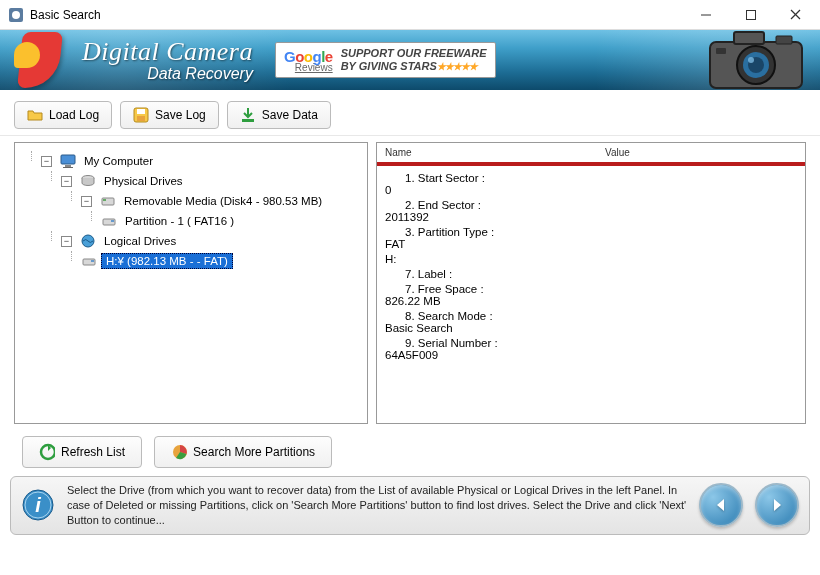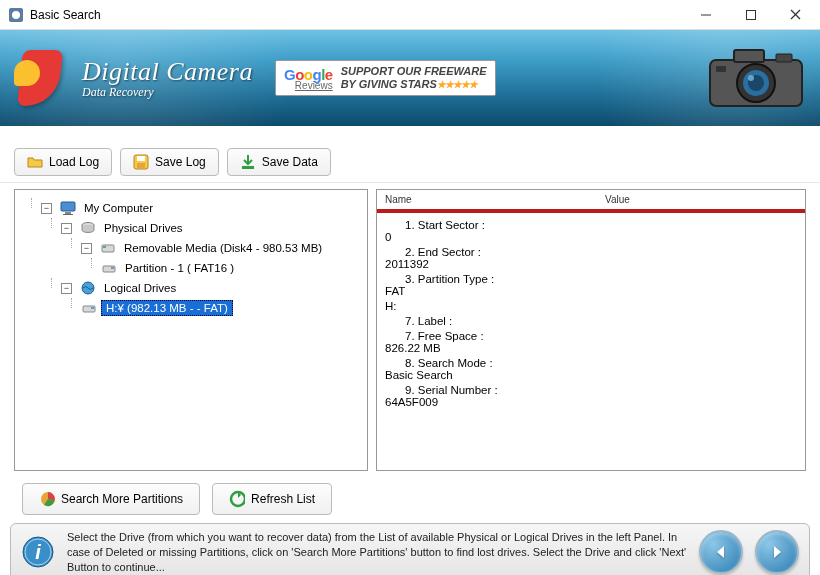--- a/index.html
+++ b/index.html
@@ -6,40 +6,40 @@
 body { background: #fff; width: 820px; height: 575px; overflow: hidden; font-size: 12px; }
 
 
 .titlebar { height: 30px; background: #fff; border-bottom: 1px solid #ddd; display: flex; align-items: center; padding: 0 2px; }
 .titlebar .app-icon { width: 16px; height: 16px; margin: 0 6px; display: inline-flex; align-items: center; justify-content: center; }
 .titlebar .title { flex: 0 0 auto; font-size: 12px; color: #000; }
 .titlebar .spacer { flex: 1; }
 .titlebar .win-btn { width: 45px; height: 28px; display: flex; align-items: center; justify-content: center; color: #333; }
 
 
-.banner { height: 96px; background: linear-gradient(to bottom, #6ec1e4 0%, #3f9fc9 30%, #1d6d95 70%, #0d4a6b 100%); position: relative; display: flex; align-items: center; padding: 0 14px; overflow: hidden; }
+.banner { height: 60px; background: linear-gradient(to bottom, #6ec1e4 0%, #3f9fc9 30%, #1d6d95 70%, #0d4a6b 100%); position: relative; display: flex; align-items: center; padding: 0 14px; overflow: hidden; }
 .banner::before, .banner::after { content:""; position:absolute; border-radius:50%; background: radial-gradient(circle, rgba(255,255,255,0.15) 0%, rgba(255,255,255,0) 70%); }
 .banner::before { width:400px; height:300px; left:-80px; top:-120px; }
 .banner::after { width:300px; height:250px; right:-60px; top:-90px; }
 .logo-9 { position: relative; width: 56px; height: 56px; margin-right: 12px; }
 .logo-9 .red { position:absolute; left:6px; top:0; width:40px; height:56px; background:#e53935; border-radius:10px 10px 40px 10px; transform: skewX(-6deg); box-shadow: 2px 2px 4px rgba(0,0,0,0.3); }
 .logo-9 .yellow { position:absolute; left:0; top:10px; width:26px; height:26px; background:#fbc02d; border-radius:50% 50% 50% 4px; }
 .banner-text { color:#fff; position:relative; z-index:2; }
 .banner-title { font-family: Georgia, 'Times New Roman', serif; font-size: 26px; font-style: italic; text-shadow: 1px 1px 2px rgba(0,0,0,0.5); letter-spacing: 0.5px; }
-.banner-sub { font-family: Liberation Serif, serif; font-size: 12px; font-style: italic; text-align:left; margin-top:-2px; text-shadow: 1px 1px 2px rgba(0,0,0,0.5); }
+.banner-sub { font-family: Liberation Sans, sans-serif; font-size: 16px; font-style: italic; text-align:right; margin-top:-2px; text-shadow: 1px 1px 2px rgba(0,0,0,0.5); }
 .review-box { position: relative; z-index:2; margin-left: 22px; background: #fff; border: 1px solid #999; border-radius: 2px; padding: 4px 8px; display: flex; align-items: center; gap: 8px; }
 .google-logo { font-weight: bold; font-size: 15px; letter-spacing: -0.5px; }
 .g-blue{color:#4285F4}.g-red{color:#EA4335}.g-yellow{color:#FBBC05}.g-green{color:#34A853}
 .reviews-label { font-size: 10px; color: #666; display:block; text-align:right; margin-top:-3px;text-decoration:underline; }
 .review-text { font-size: 11px; font-weight: bold; color: #444; line-height: 1.2; font-style: italic; }
 .stars { color: #FFA726; font-size: 10px; letter-spacing: -1px; }
 .camera-icon { position:relative; z-index:2; margin-left: auto; width: 100px; height: 64px; }
 
 
-.toolbar { padding: 22px 14px 6px; display: flex; gap: 8px; border-bottom: 1px solid #e8e8e8;}
+.toolbar { padding: 11px 14px 6px; display: flex; gap: 8px; border-bottom: 1px solid #e8e8e8;}
 .btn { background: linear-gradient(#fdfdfd, #f0f0f0); border: 1px solid #bbb; border-radius: 4px; padding: 5px 12px; display: flex; align-items: center; gap: 6px; font-size: 12px; cursor: pointer; }
 .btn .ico { width: 16px; height: 16px; display: inline-flex; align-items:center; justify-content:center; }
 
 
 .main { display: flex; padding: 6px 14px 0; gap: 8px; height: 288px; }
 .panel { border: 1px solid #999; background: #fff; overflow: auto; }
 .tree-panel { width: 354px; padding: 8px 6px; font-size: 11.5px; }
 .details-panel { flex: 1; }
 
 
@@ -290,35 +290,35 @@
     </div>
     <div style="position:absolute; bottom:0;"></div>
     <div class="hscroll-hint" style="margin-top:90px;"></div>
   </div>
 </div>
 
 <div class="bottom-btns">
   <button class="btn">
     <span class="ico">
         <svg width="18" height="18">
+          <circle cx="9" cy="9" r="7" fill="none" stroke="#2e9e3f" stroke-width="2.5"></circle>
+          <path d="M9 2 l3 3 l-3 3" fill="#2e9e3f"></path>
+        </svg>
+      </span>
+    <span>Refresh List</span>
+  </button>
+  <button class="btn">
+    <span class="ico">
+        <svg width="18" height="18">
           <circle cx="9" cy="9" r="7" fill="#e8a33d"></circle>
           <path d="M9 9 L9 2 A7 7 0 0 1 15.5 11 Z" fill="#d64545"></path>
           <path d="M9 9 L15.5 11 A7 7 0 0 1 5 15 Z" fill="#3a9e3f"></path>
         </svg>
       </span>
     <span>Search More Partitions</span>
-  </button>
-  <button class="btn">
-    <span class="ico">
-        <svg width="18" height="18">
-          <circle cx="9" cy="9" r="7" fill="none" stroke="#2e9e3f" stroke-width="2.5"></circle>
-          <path d="M9 2 l3 3 l-3 3" fill="#2e9e3f"></path>
-        </svg>
-      </span>
-    <span>Refresh List</span>
   </button>
 </div>
 
 <div class="footer">
   <div class="info-icon">
     <svg width="34" height="34">
         <circle cx="17" cy="17" r="15" fill="#3a8fc8" stroke="#1a5a8a" stroke-width="1"></circle>
         <circle cx="17" cy="17" r="13" fill="none" stroke="#a8d4ef" stroke-width="1"></circle>
         <text x="17" y="24" text-anchor="middle" font-family="Georgia" font-style="italic" font-weight="bold" font-size="20" fill="#fff">i</text>
       </svg>

